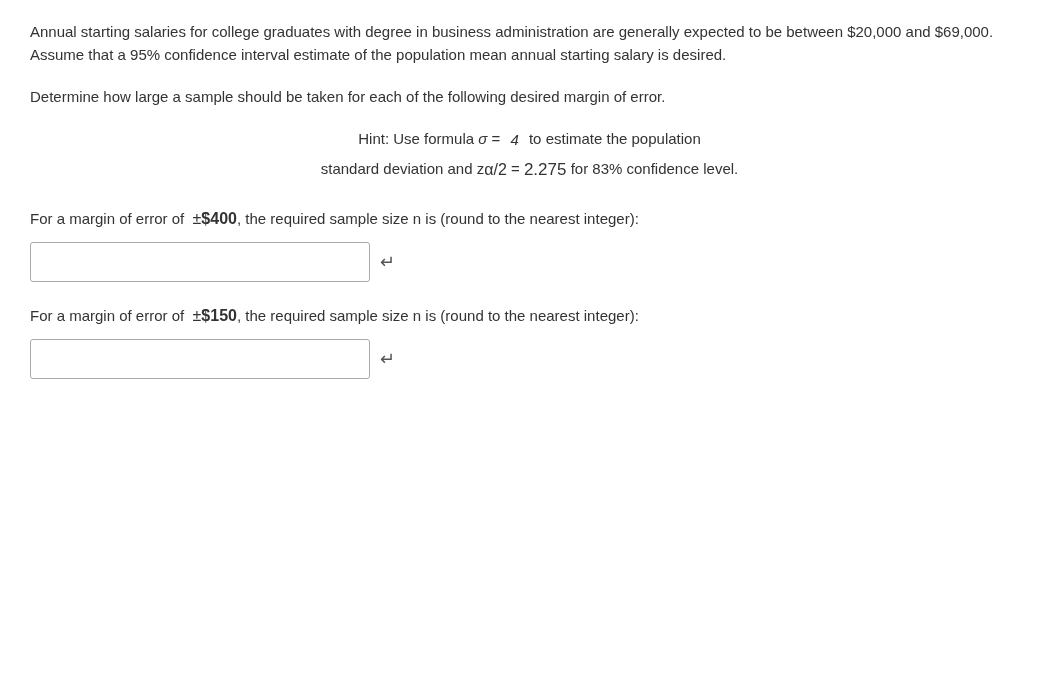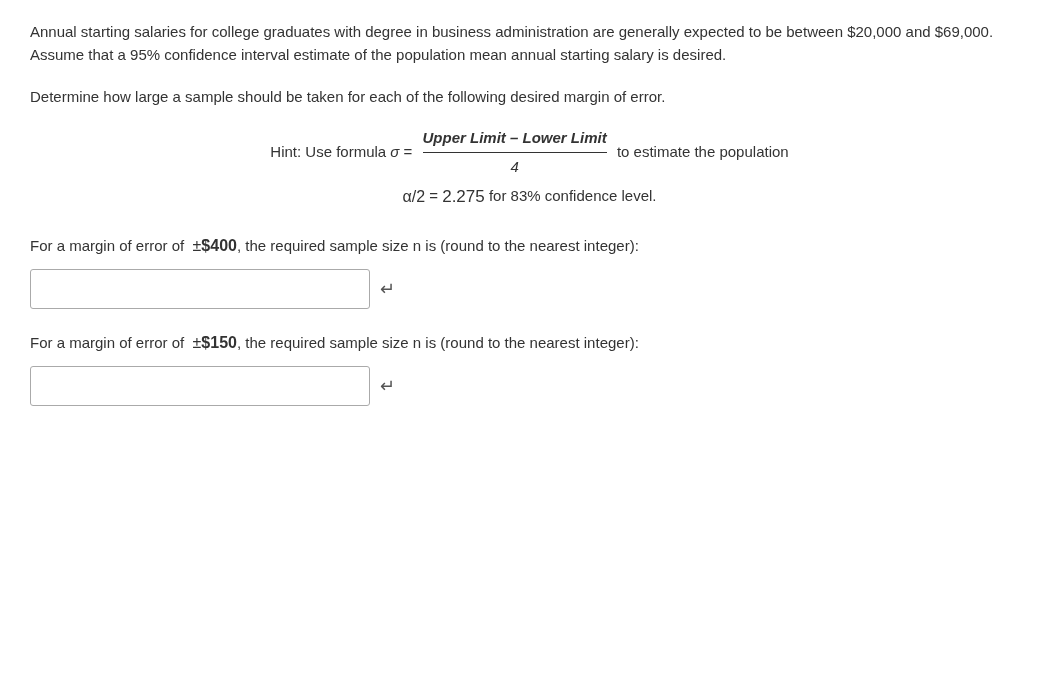--- a/index.html
+++ b/index.html
@@ -124,29 +124,28 @@
 <div class="hint-section">
 
   <div class="hint-line">
     <span>Hint: Use formula</span>
     &nbsp;
     <span class="sigma">σ</span>
     &nbsp;
     <span>=</span>
     &nbsp;
     <div class="formula-block">
-      <div class="formula-numerator">Upper Limit – Lower Limit</div>
       <div class="formula-denominator">4</div>
     </div>
     &nbsp;
     <span>to estimate the population</span>
   </div>
 
   <div class="hint-line">
-    <span style="font-style:italic;"></span><sub style="font-size:16px;">α/2</sub>
+    <span>standard deviation and z</span><span style="font-style:italic;"></span><sub style="font-size:16px;">α/2</sub>
     &nbsp;
     <span>=</span>
     &nbsp;
     <span class="z-value">2.275</span>
     &nbsp;
     <span>for 83% confidence level.</span>
   </div>
 </div>
 
 <div class="margin-section">

